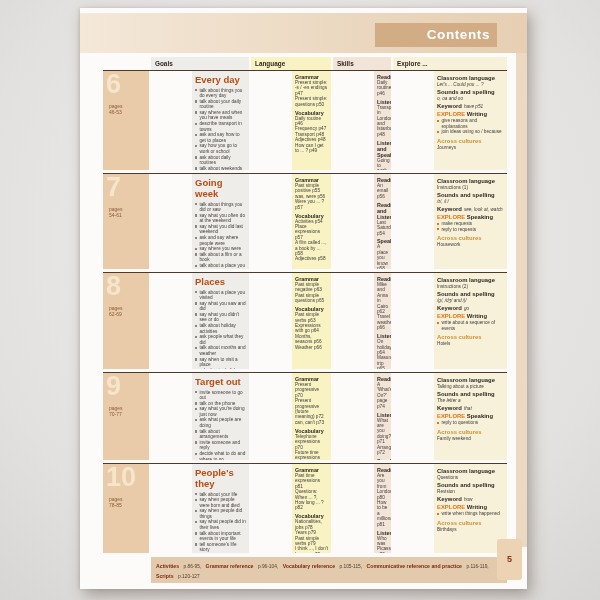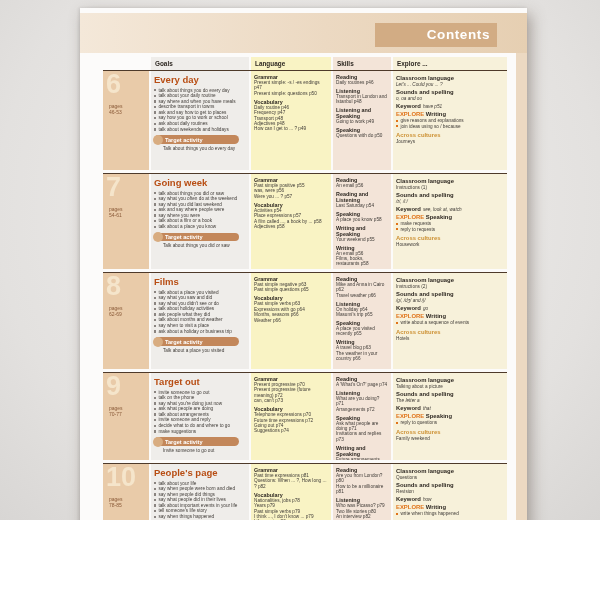--- a/index.html
+++ b/index.html
@@ -1,34 +1,34 @@
 <!DOCTYPE html>
 <html><head>
 <meta charset="utf-8">
 <style>
   html,body{margin:0;padding:0;}
   body{font-family:"Liberation Sans","DejaVu Sans",sans-serif;}
-  .canvas{position:relative;width:600px;height:520px;background:radial-gradient(circle at 50% 40%,#f1efee 0%,#e3e1df 70%,#d8d6d4 100%);overflow:hidden;}
+  .canvas{position:relative;width:600px;height:600px;background:radial-gradient(circle at 50% 40%,#f1efee 0%,#e3e1df 70%,#d8d6d4 100%);overflow:hidden;}
   .page{position:absolute;left:80px;top:8px;width:447px;height:581px;background:#fcfbfa;
         box-shadow:4px 6px 14px rgba(90,78,66,.45),-1px 0 3px rgba(0,0,0,.12);}
   
   .top-band{position:absolute;top:5px;left:0;right:0;height:40px;background:linear-gradient(90deg,#f4e8d9 0%,#ecd9c2 55%,#e6cfb2 100%);}
   .contents-block{position:absolute;top:15px;right:30px;width:122px;height:24px;background:#d2ac84;}
   .contents-title{color:#ffffff;font-weight:bold;font-size:13.5px;line-height:24px;text-align:right;padding-right:7px;letter-spacing:.6px;}
   .right-strip{position:absolute;top:45px;right:0;width:11px;height:494px;background:#ecd9c2;}
   .pagenum-block{position:absolute;right:5px;bottom:9px;width:25px;height:41px;background:#ecd3b4;border-radius:3px;}
   .page-number{display:block;text-align:center;margin-top:15px;color:#8d3417;font-weight:bold;font-size:9px;}
   
   .toc{position:absolute;left:23px;top:49px;width:404px;}
   .grid{display:grid;grid-template-columns:46px 98px 80px 58px 114px;column-gap:2px;}
   .hdr{height:13px;}
   .hdr .hcell{font-size:6.4px;font-weight:bold;color:#2e2822;padding:3px 0 0 4px;}
   .unit-row{border-top:1.2px solid #4e3a2a;margin-bottom:3px;}
   .r0{height:99px}.r1{height:95px}.r2{height:96px}.r3{height:87px}.r4{height:89px}
-  .cell{overflow:hidden;padding:2px 3px;}
+  .cell{overflow:hidden;padding:2px 3px;margin-left:41px;}
   .bg-goals{background:#efedea}.bg-lang{background:#f9f3c4}.bg-skills{background:#f3e4d8}.bg-explore{background:#f7f1da}
   .num-cell{background:#e9cba9;padding:0 2px;overflow:hidden;}
   .unit-num{font-size:27px;font-weight:bold;color:#f5e5cb;line-height:26px;margin-left:1px;}
   .pages-label,.pages-range{font-size:5px;line-height:6px;color:#8a5a38;margin-left:4px;}
   .pages-label{margin-top:6px;}
   .unit-title{font-size:9.5px;font-weight:bold;color:#b84e14;margin:1px 0 2.5px;}
   .goal{display:flex;font-size:4.7px;line-height:5.6px;color:#3f3b37;}
   .sq{flex:none;width:2.4px;height:2.4px;background:#8a8480;margin:1.5px 2px 0 0;}
   .sq.orange{background:#e0741a;}
   .target-bar{margin:3px 0 2px;height:8.5px;width:92%;background:#c3875a;border-radius:5px;display:flex;align-items:center;position:relative;}
@@ -241,21 +241,21 @@
               <div class="x-line">Housework</div>
             </div>
           </div>
           <div class="grid unit-row r2">
             <div class="num-cell">
               <div class="unit-num">8</div>
               <div class="pages-label">pages</div>
               <div class="pages-range">62-69</div>
             </div>
             <div class="cell bg-goals">
-              <div class="unit-title">Films</div>
+              <div class="unit-title">Places</div>
               <div class="goal">
                 <span class="sq"></span>
                 <span>talk about a place you visited</span>
               </div>
               <div class="goal">
                 <span class="sq"></span>
                 <span>say what you saw and did</span>
               </div>
               <div class="goal">
                 <span class="sq"></span>
@@ -409,21 +409,21 @@
               <div class="x-line">Family weekend</div>
             </div>
           </div>
           <div class="grid unit-row r4">
             <div class="num-cell">
               <div class="unit-num">10</div>
               <div class="pages-label">pages</div>
               <div class="pages-range">78-85</div>
             </div>
             <div class="cell bg-goals">
-              <div class="unit-title">People's page</div>
+              <div class="unit-title">People's they</div>
               <div class="goal">
                 <span class="sq"></span>
                 <span>talk about your life</span>
               </div>
               <div class="goal">
                 <span class="sq"></span>
                 <span>say when people were born and died</span>
               </div>
               <div class="goal">
                 <span class="sq"></span>

